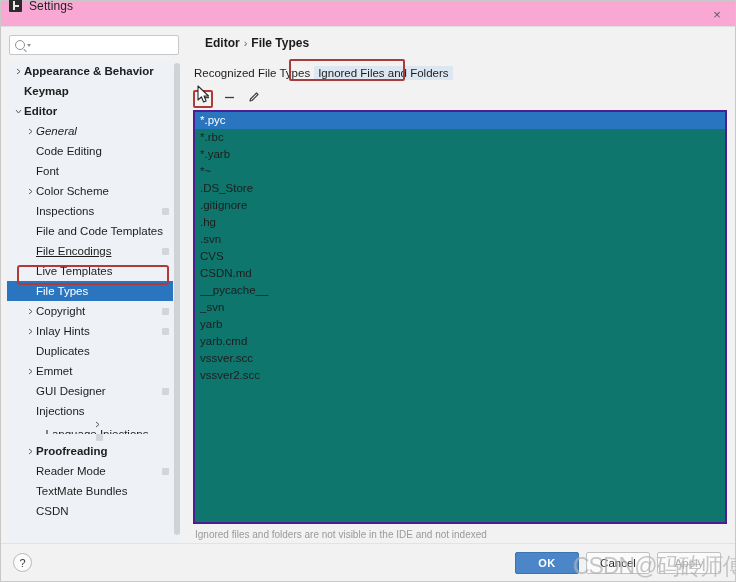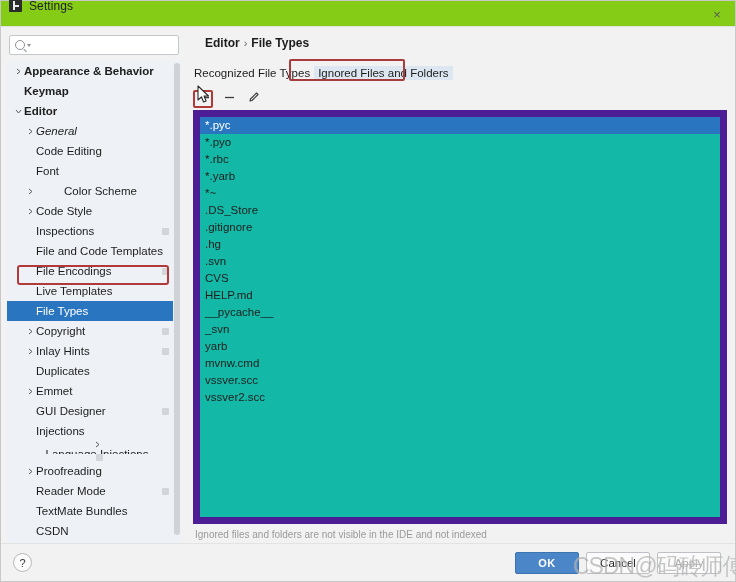--- a/index.html
+++ b/index.html
@@ -18,21 +18,21 @@
     width: 736px; height: 582px;
     background: #f2f2f2;
     border: 1px solid #c8c8c8;
     display: flex;
     flex-direction: column;
   }
 
   
   #titlebar {
     height: 26px;
-    background: #84cc16;
+    background: #f9a8d4;
     border-bottom: 1px solid #e0e0e0;
     display: flex;
     align-items: center;
     padding: 0 6px 16px 8px;
     flex: none;
     position: relative;
   }
   #titlebar .app-icon {
     width: 13px; height: 13px;
     background: #2b2b2b;
@@ -280,22 +280,22 @@
     left: -2px; top: 1px;
     width: 20px; height: 18px;
     border: 2px solid #b03a3a;
     border-radius: 2px;
     pointer-events: none;
   }
 
   #list-wrap {
     flex: 1;
     min-height: 0;
-    background: #14b8a6;
-    border: 7px solid #4c1d95;
+    background: #0f766e;
+    border: 2px solid #4c1d95;
     margin-top: 2px;
     overflow: hidden;
     position: relative;
   }
   .list-row {
     height: 17px;
     line-height: 17px;
     font-size: 11.5px;
     color: #1d1d1d;
     padding-left: 5px;
@@ -442,46 +442,38 @@
               <span class="lbl">General</span>
             </div>
             <div class="tree-row" style="padding-left: 18px;">
               <span class="arrow"></span>
               <span class="lbl">Code Editing</span>
             </div>
             <div class="tree-row" style="padding-left: 18px;">
               <span class="arrow"></span>
               <span class="lbl">Font</span>
             </div>
-            <div class="tree-row" style="padding-left: 18px; gap: 28px;">
+            <div class="tree-row" style="padding-left: 18px;">
               <span class="arrow">
                 <svg width="7" height="7" viewBox="0 0 7 7">
                   <path d="M2,1 L5,3.5 L2,6" fill="none" stroke="currentColor" stroke-width="1"></path>
                 </svg>
               </span>
               <span class="lbl">Color Scheme</span>
-            </div>
-            <div class="tree-row" style="padding-left: 18px;">
-              <span class="arrow">
-                <svg width="7" height="7" viewBox="0 0 7 7">
-                  <path d="M2,1 L5,3.5 L2,6" fill="none" stroke="currentColor" stroke-width="1"></path>
-                </svg>
-              </span>
-              <span class="lbl">Code Style</span>
             </div>
             <div class="tree-row" style="padding-left: 18px;">
               <span class="arrow"></span>
               <span class="lbl">Inspections</span>
               <span class="marker"></span>
             </div>
             <div class="tree-row" style="padding-left: 18px;">
               <span class="arrow"></span>
               <span class="lbl">File and Code Templates</span>
             </div>
-            <div class="tree-row" style="padding-left: 18px;">
+            <div class="tree-row" style="padding-left: 18px; text-decoration: underline;">
               <span class="arrow"></span>
               <span class="lbl">File Encodings</span>
               <span class="marker"></span>
             </div>
             <div class="tree-row" style="padding-left: 18px;">
               <span class="arrow"></span>
               <span class="lbl">Live Templates</span>
             </div>
             <div class="tree-row selected" style="padding-left: 18px;">
               <span class="arrow"></span>
@@ -528,21 +520,21 @@
             </div>
             <div class="tree-row" style="padding-left: 18px; flex-direction: column;">
               <span class="arrow">
                 <svg width="7" height="7" viewBox="0 0 7 7">
                   <path d="M2,1 L5,3.5 L2,6" fill="none" stroke="currentColor" stroke-width="1"></path>
                 </svg>
               </span>
               <span class="lbl">Language Injections</span>
               <span class="marker"></span>
             </div>
-            <div class="tree-row" style="padding-left: 18px;">
+            <div class="tree-row" style="padding-left: 18px; font-weight: bold;">
               <span class="arrow">
                 <svg width="7" height="7" viewBox="0 0 7 7">
                   <path d="M2,1 L5,3.5 L2,6" fill="none" stroke="currentColor" stroke-width="1"></path>
                 </svg>
               </span>
               <span class="lbl">Proofreading</span>
             </div>
             <div class="tree-row" style="padding-left: 18px;">
               <span class="arrow"></span>
               <span class="lbl">Reader Mode</span>
@@ -593,34 +585,33 @@
           </div>
           <div class="tool-btn">
             <svg width="12" height="12" viewBox="0 0 12 12">
               <path d="M2,10 L2.5,8 L8.5,2 L10,3.5 L4,9.5 Z" fill="none" stroke="currentColor" stroke-width="1.1" stroke-linejoin="round"></path>
             </svg>
           </div>
         </div>
 
       <div id="list-wrap">
           <div class="list-row selected">*.pyc</div>
-          <div class="list-row">*.pyo</div>
           <div class="list-row">*.rbc</div>
           <div class="list-row">*.yarb</div>
           <div class="list-row">*~</div>
           <div class="list-row">.DS_Store</div>
           <div class="list-row">.gitignore</div>
           <div class="list-row">.hg</div>
           <div class="list-row">.svn</div>
           <div class="list-row">CVS</div>
-          <div class="list-row">HELP.md</div>
+          <div class="list-row">CSDN.md</div>
           <div class="list-row">__pycache__</div>
           <div class="list-row">_svn</div>
           <div class="list-row">yarb</div>
-          <div class="list-row">mvnw.cmd</div>
+          <div class="list-row">yarb.cmd</div>
           <div class="list-row">vssver.scc</div>
           <div class="list-row">vssver2.scc</div>
         </div>
 
       <div id="hint">Ignored files and folders are not visible in the IDE and not indexed</div>
     </div>
   </div>
 
   <div id="footer">
     <div id="help-btn">?</div>

